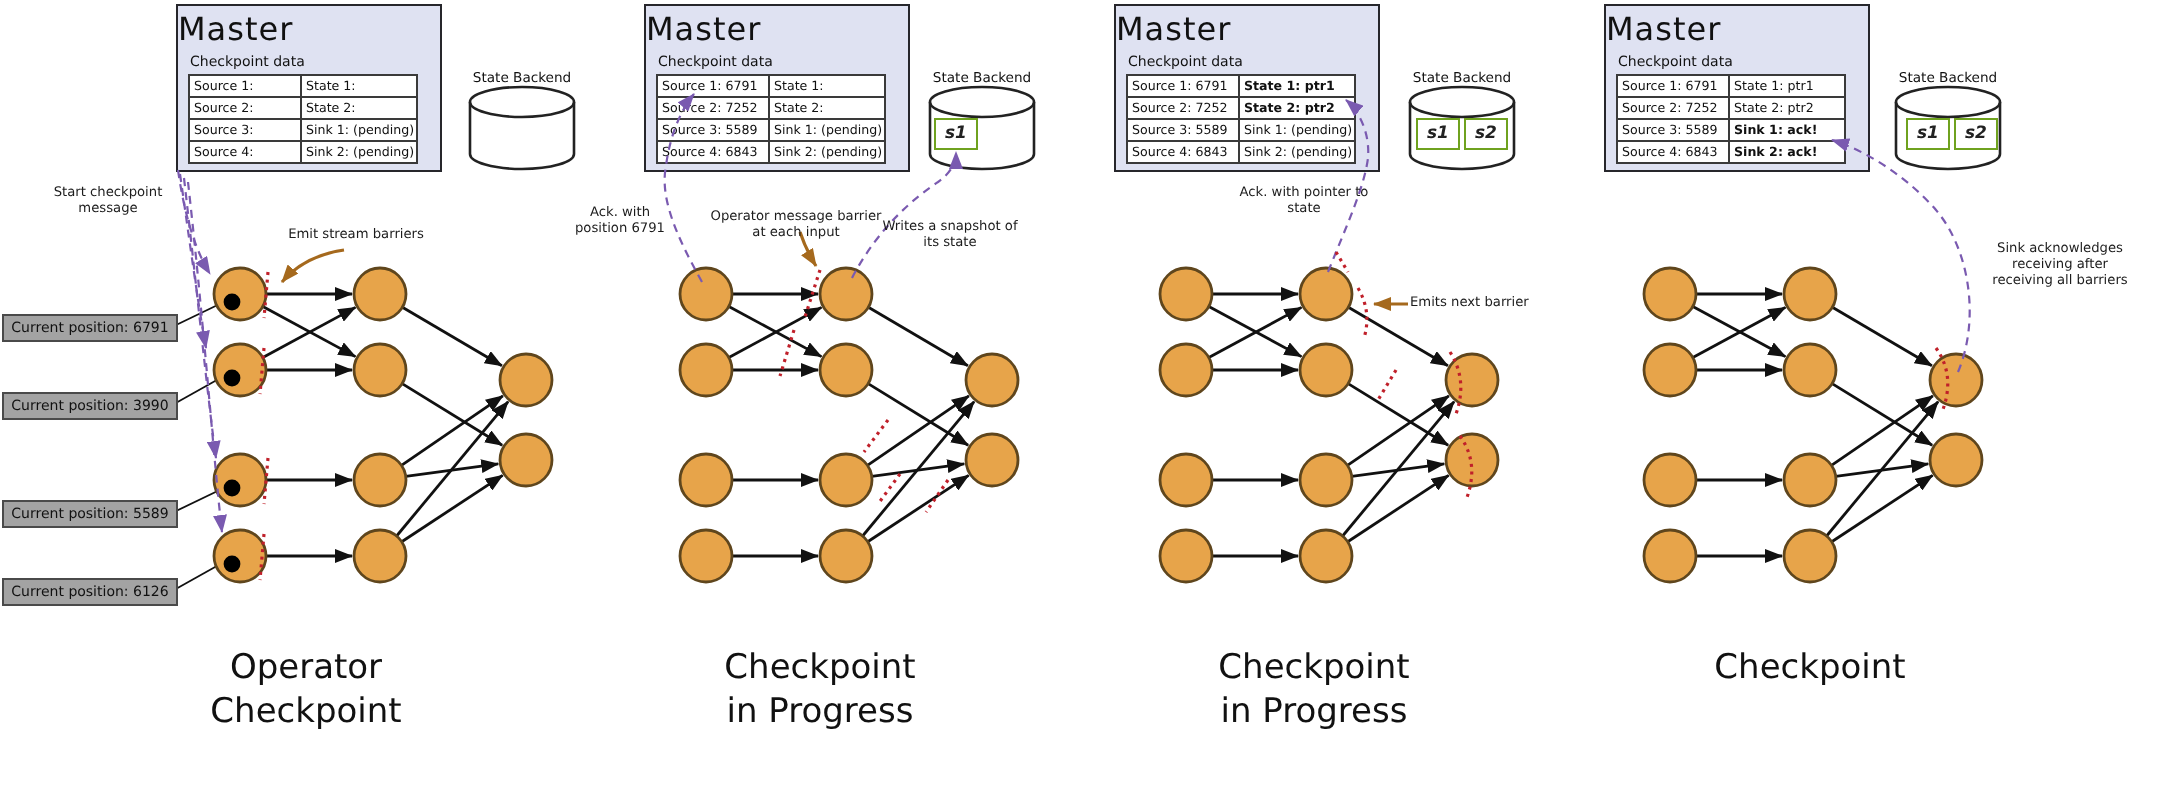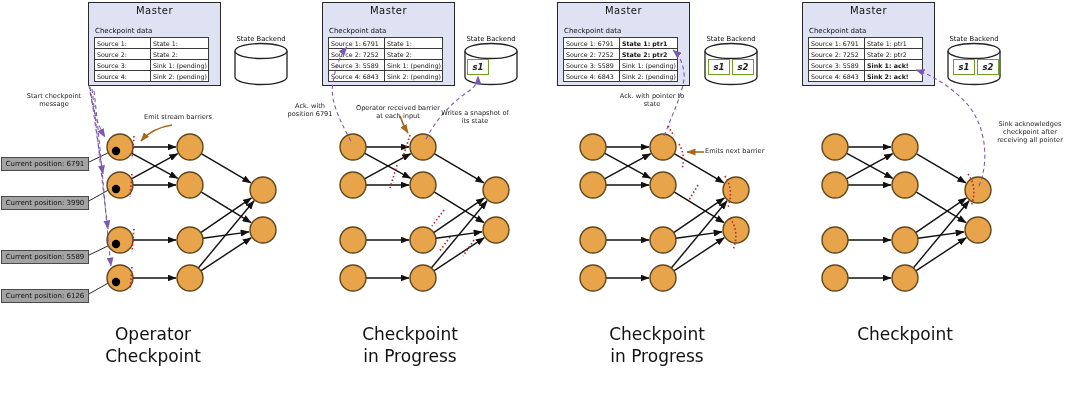--- a/index.html
+++ b/index.html
@@ -3,21 +3,21 @@
 <meta charset="utf-8">
 <style>
   html,body{margin:0;padding:0;background:#fff;}
   #stage{position:relative;width:1080px;height:404px;background:#ffffff;overflow:hidden;
          font-family:"DejaVu Sans","Liberation Sans",sans-serif;color:#111;}
   svg.layer{position:absolute;left:0;top:0;pointer-events:none;}
   #svg-bottom{z-index:1;}
   #svg-top{z-index:3;}
   .master{position:absolute;top:2px;width:133px;height:84px;background:#dfe2f2;
           border:1.4px solid #26262b;z-index:2;box-sizing:border-box;}
-  .master-title{text-align:center;font-size:10px;margin-top:2px;letter-spacing:0.5px;}
+  .master-title{font-size:16px;margin-top:2px;letter-spacing:0.5px;}
   .cp-label{position:absolute;left:6px;top:24px;font-size:7px;}
   .cp-table{position:absolute;left:5px;top:34px;border-collapse:collapse;table-layout:fixed;}
   .cp-table td{border:0.9px solid #3a3a3a;background:#fff;font-size:6.3px;height:10px;
                padding:0 1px 0 2px;white-space:nowrap;overflow:hidden;}
   .cp-table td.c1{width:52px;} .cp-table td.c2{width:54px;}
   .cp-table td.bold{font-weight:bold;}
   .backend-label{position:absolute;width:60px;text-align:center;font-size:6.8px;top:35px;z-index:2;}
   .sbox{position:absolute;top:59px;width:20px;height:14px;border:1.6px solid #6fa21f;background:#fff;
         font-size:8.5px;font-weight:600;text-align:center;line-height:14px;z-index:2;color:#222;font-style:italic;}
   .cur-pos{position:absolute;left:1px;width:86px;height:12px;background:#a3a3a3;border:1px solid #4a4a4a;
@@ -198,21 +198,21 @@
       <tr>
             <td class="c1">Source 4: 6843</td>
             <td class="c2">Sink 2: (pending)</td>
           </tr>
     </tbody>
       </table>
   </div>
   <div class="backend-label" style="left:461px">State Backend</div>
   <div class="sbox" style="left:467px">s1</div>
   <div class="ann" style="left:281px;top:103px;width:58px">Ack. with position 6791</div>
-  <div class="ann" style="left:352px;top:105px;width:92px">Operator received barrier at each input</div>
+  <div class="ann" style="left:352px;top:105px;width:92px">Operator message barrier at each input</div>
   <div class="ann" style="left:441px;top:110px;width:68px">Writes a snapshot of its state</div>
   <div class="caption" style="left:310px">
     <div>Checkpoint</div>
     <div>in Progress</div>
   </div>
 
   <div class="master" style="left:557px">
     <div class="master-title">Master</div>
     <div class="cp-label">Checkpoint data</div>
     <table class="cp-table">
@@ -266,21 +266,21 @@
       <tr>
             <td class="c1">Source 4: 6843</td>
             <td class="c2 bold">Sink 2: ack!</td>
           </tr>
     </tbody>
       </table>
   </div>
   <div class="backend-label" style="left:944px">State Backend</div>
   <div class="sbox" style="left:953px">s1</div>
   <div class="sbox" style="left:977px">s2</div>
-  <div class="ann" style="left:993px;top:121px;width:74px">Sink acknowledges checkpoint after receiving all pointer</div>
+  <div class="ann" style="left:993px;top:121px;width:74px">Sink acknowledges receiving after receiving all barriers</div>
   <div class="caption" style="left:805px">
     <div>Checkpoint</div>
   </div>
 
   <svg id="svg-top" class="layer" width="1080" height="404">
       <defs>
         <marker id="arrP" markerWidth="9" markerHeight="7" refX="8.5" refY="3.5" orient="auto" markerUnits="userSpaceOnUse">
           <path d="M0,0 L9,3.5 L0,7 Z" fill="#7a5ab0"></path>
         </marker>
         <marker id="arrBr" markerWidth="9" markerHeight="7" refX="8.5" refY="3.5" orient="auto" markerUnits="userSpaceOnUse">

